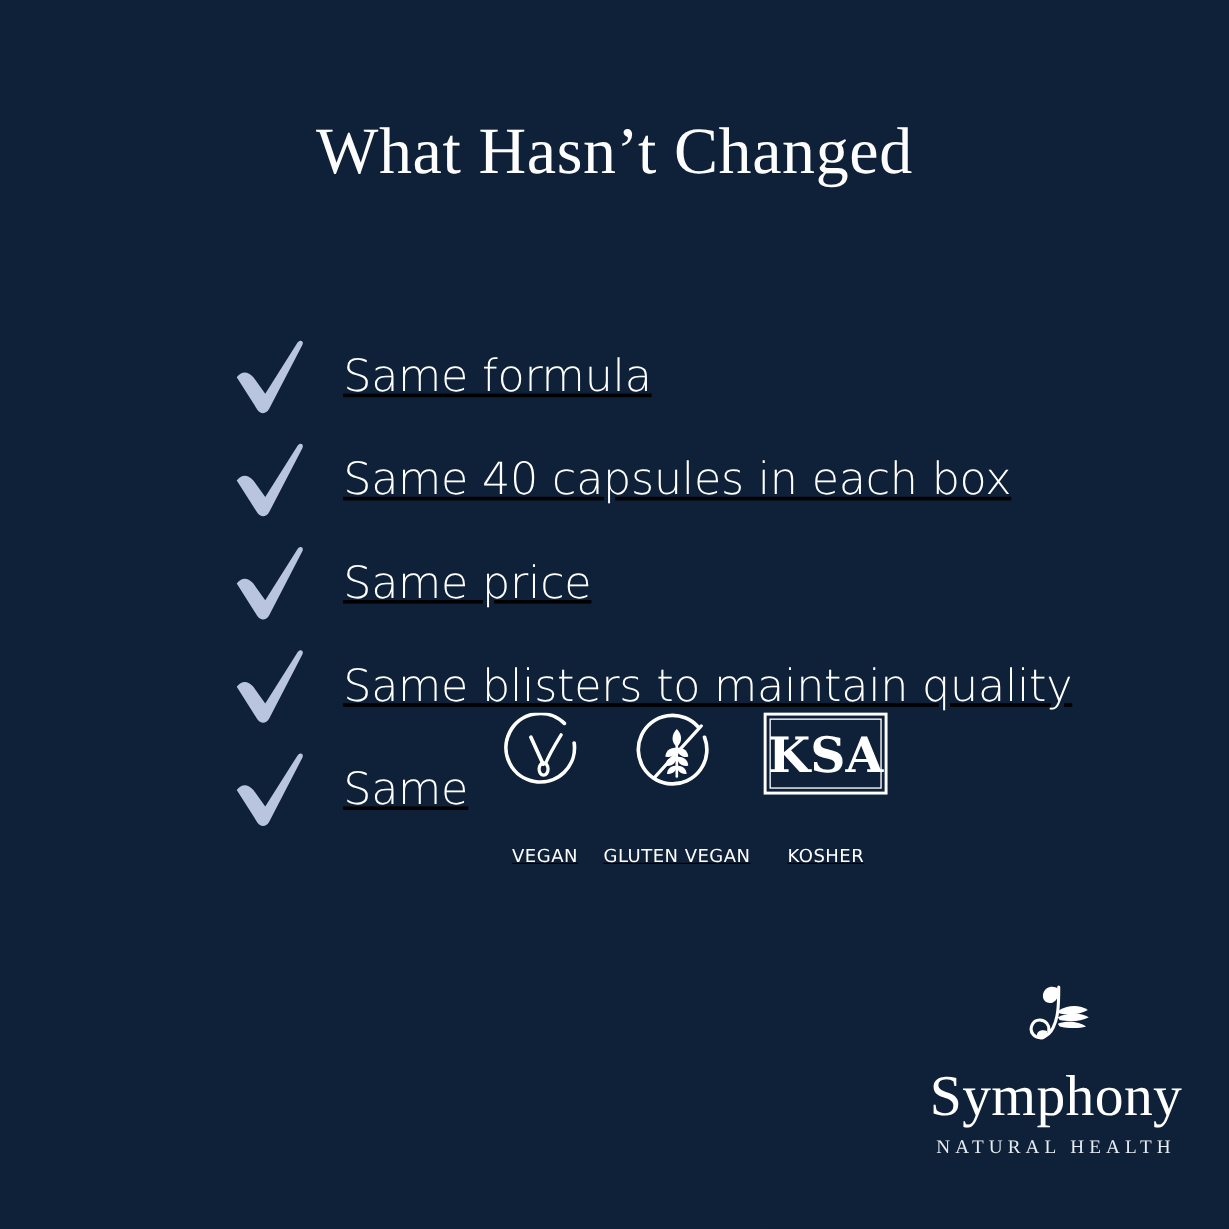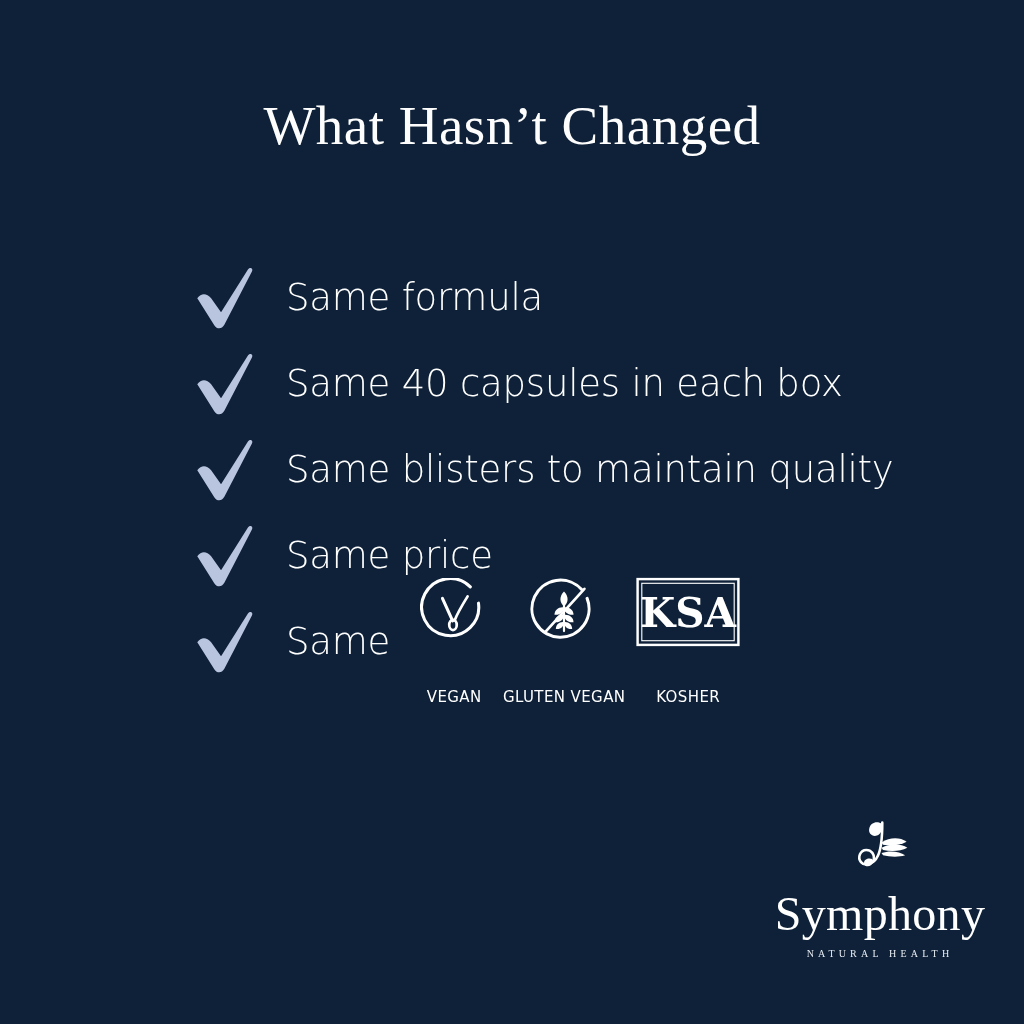--- a/index.html
+++ b/index.html
@@ -35,23 +35,24 @@
     line-height: 1.08;
     color: #fdfdfd;
     letter-spacing: 0.5px;
     font-weight: 400;
     white-space: nowrap;
   }
 
   
   .checklist {
     position: absolute;
-    top: 254px;
+    top: 270px;
     left: 192px;
     width: 760px;
+    text-decoration: underline;
   }
   .check-row {
     display: flex;
     align-items: center;
     height: 86px;
   }
   .check-mark {
     width: 66px;
     min-width: 66px;
     height: 66px;
@@ -121,21 +122,21 @@
   .logo-word {
     font-family: "Liberation Serif", "DejaVu Serif", serif;
     font-size: 48px;
     color: #ffffff;
     line-height: 1;
     margin-top: 2px;
     letter-spacing: 0.3px;
   }
   .logo-tag {
     font-family: "Liberation Serif", "DejaVu Serif", serif;
-    font-size: 10px;
+    font-size: 16px;
     color: #e8ecf3;
     letter-spacing: 4.2px;
     margin-top: 10px;
     white-space: nowrap;
   }
 </style>
 </head>
 <body>
 
 <div class="canvas">
@@ -156,28 +157,28 @@
       <svg class="check-mark" viewBox="0 0 100 100">
         <path d="M8 52 C14 44 22 44 29 52 L44 73 L85 8 C88 4 93 6 91 11 L49 92 C45 99 38 99 34 93 Z" fill="#b9c4de"></path>
       </svg>
       <div class="row-label">Same 40 capsules in each box</div>
     </div>
 
     <div class="check-row">
       <svg class="check-mark" viewBox="0 0 100 100">
         <path d="M8 52 C14 44 22 44 29 52 L44 73 L85 8 C88 4 93 6 91 11 L49 92 C45 99 38 99 34 93 Z" fill="#b9c4de"></path>
       </svg>
+      <div class="row-label">Same price</div>
+    </div>
+
+    <div class="check-row">
+      <svg class="check-mark" viewBox="0 0 100 100">
+        <path d="M8 52 C14 44 22 44 29 52 L44 73 L85 8 C88 4 93 6 91 11 L49 92 C45 99 38 99 34 93 Z" fill="#b9c4de"></path>
+      </svg>
       <div class="row-label">Same blisters to maintain quality</div>
-    </div>
-
-    <div class="check-row">
-      <svg class="check-mark" viewBox="0 0 100 100">
-        <path d="M8 52 C14 44 22 44 29 52 L44 73 L85 8 C88 4 93 6 91 11 L49 92 C45 99 38 99 34 93 Z" fill="#b9c4de"></path>
-      </svg>
-      <div class="row-label">Same price</div>
     </div>
 
     <div class="check-row badge-row">
       <svg class="check-mark" viewBox="0 0 100 100">
         <path d="M8 52 C14 44 22 44 29 52 L44 73 L85 8 C88 4 93 6 91 11 L49 92 C45 99 38 99 34 93 Z" fill="#b9c4de"></path>
       </svg>
       <div class="row-label">Same</div>
 
       <div class="badges">
 

